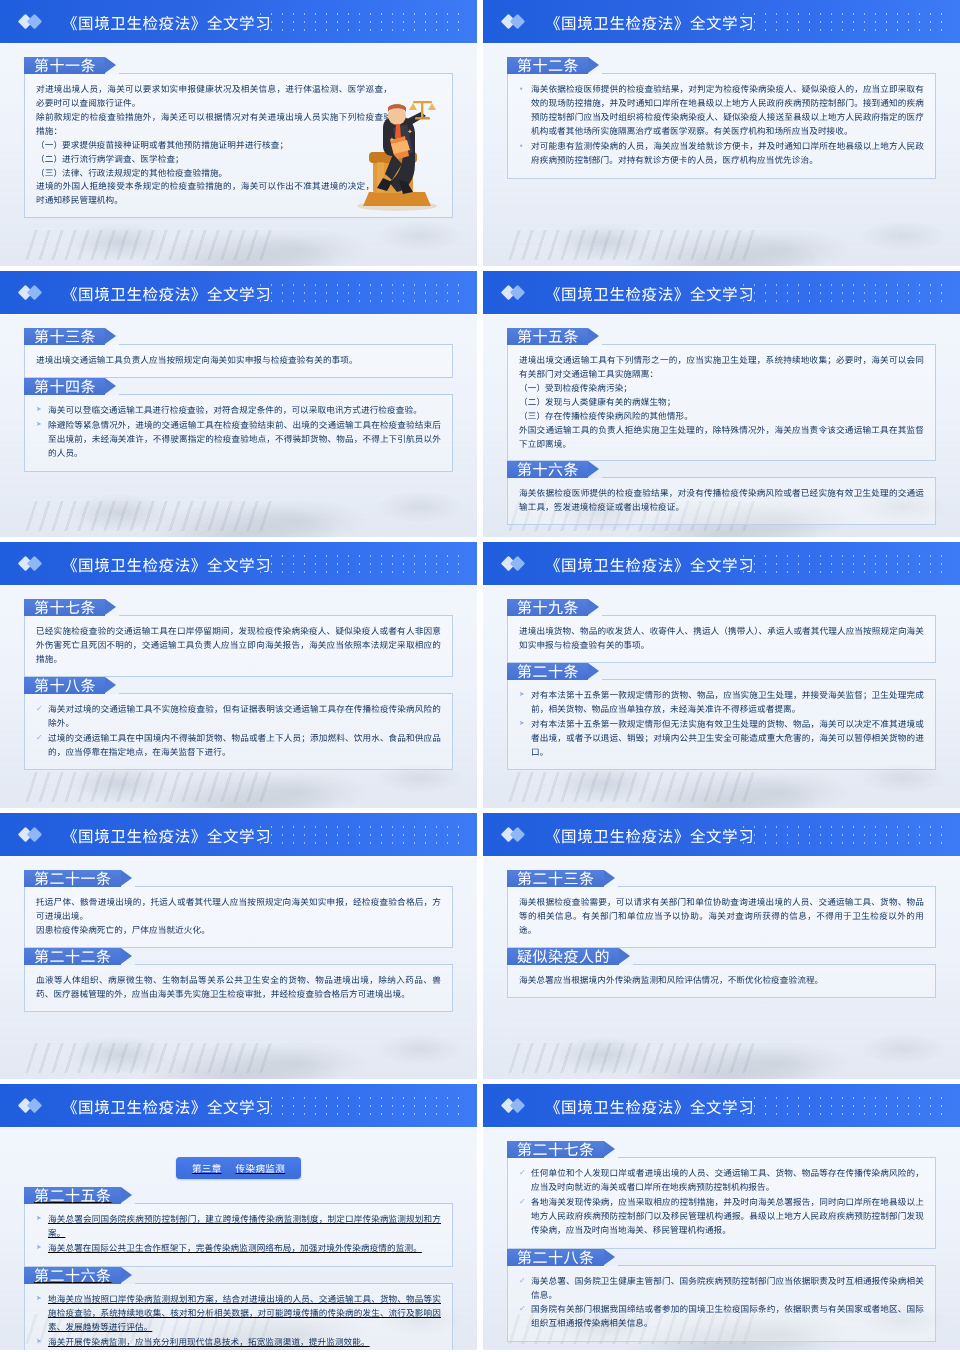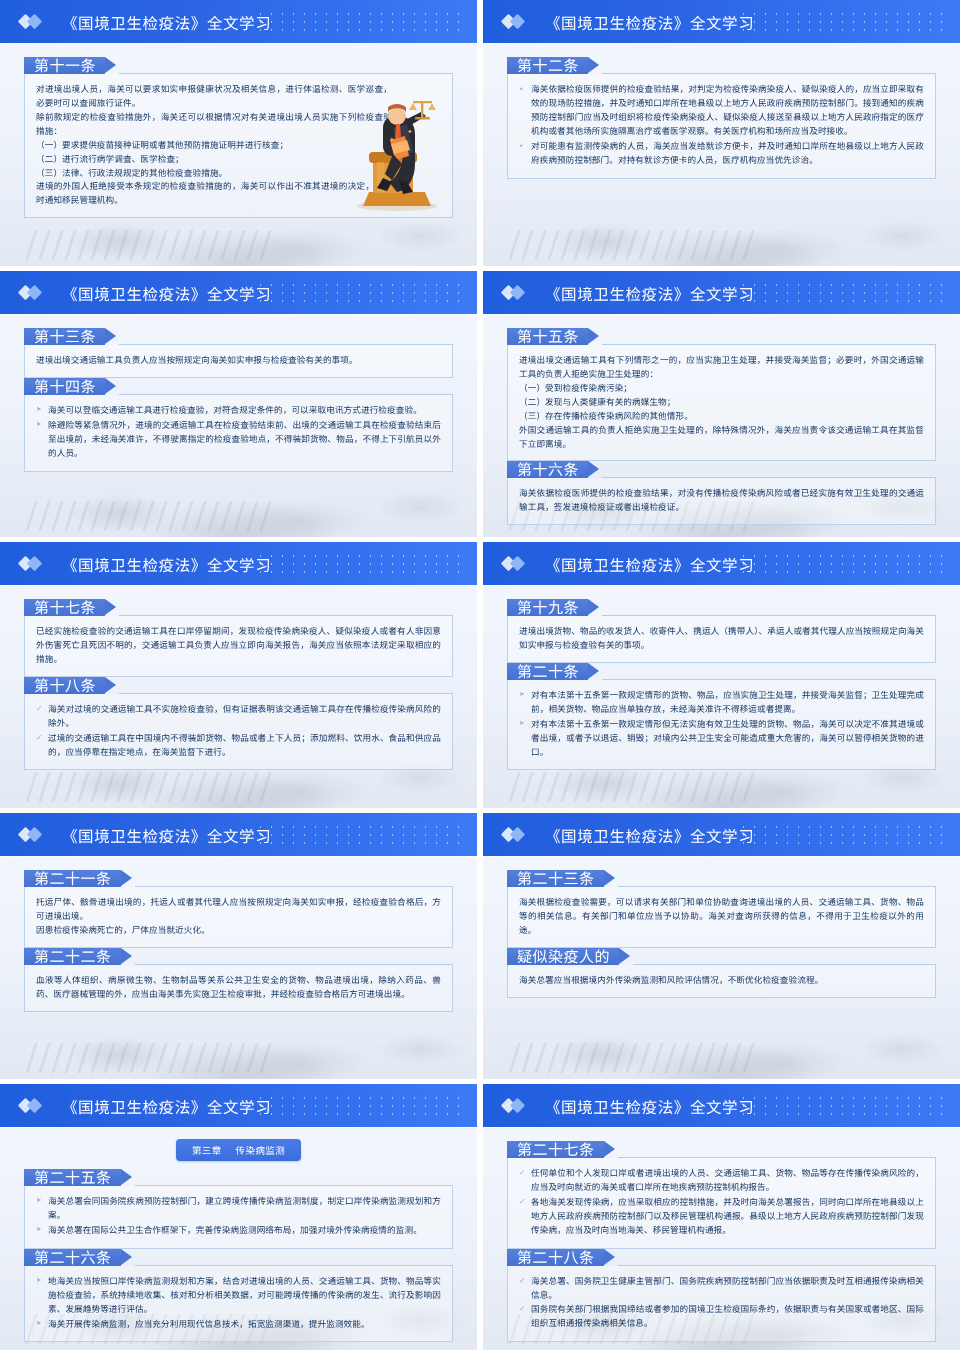--- a/index.html
+++ b/index.html
@@ -96,21 +96,21 @@
     font-weight: 400;
   }
 
   
   .body {
     position: relative;
     z-index: 2;
     padding: 14px 24px 10px 24px;
     height: calc(100% - 43px);
   }
-  .body.tight { padding-top: 10px; }
+  .body.tight { padding-top: 28px; text-decoration: underline; }
 
   
   .chapter-pill {
     margin: 2px auto 8px auto;
     width: fit-content;
     background: linear-gradient(180deg,#4a7ce8,#3b6ddc);
     color:#fff; font-size: 9.5px; letter-spacing:.4px;
     padding: 4px 16px; border-radius: 4px;
     box-shadow: 0 1px 2px rgba(40,80,170,.28);
   }
@@ -368,21 +368,21 @@
     </header>
 
     <div class="body">
         <div class="article">
           <div class="tag-row">
             <div class="tag">第十五条</div>
             <div class="tag-rule"></div>
           </div>
           <div class="panel-wrap">
             <div class="panel">
-              <p class="ind">进境出境交通运输工具有下列情形之一的，应当实施卫生处理，并接受海关监督；必要时，外国交通运输工具的负责人拒绝实施卫生处理的：</p>
+              <p class="ind">进境出境交通运输工具有下列情形之一的，应当实施卫生处理，系统持续地收集；必要时，海关可以会同有关部门对交通运输工具实施隔离：</p>
               <p class="ind">（一）受到检疫传染病污染；</p>
               <p class="ind">（二）发现与人类健康有关的病媒生物；</p>
               <p class="ind">（三）存在传播检疫传染病风险的其他情形。</p>
               <p class="ind">外国交通运输工具的负责人拒绝实施卫生处理的，除特殊情况外，海关应当责令该交通运输工具在其监督下立即离境。</p>
             </div>
           </div>
         </div>
         <div class="article">
           <div class="tag-row">
             <div class="tag">第十六条</div>

